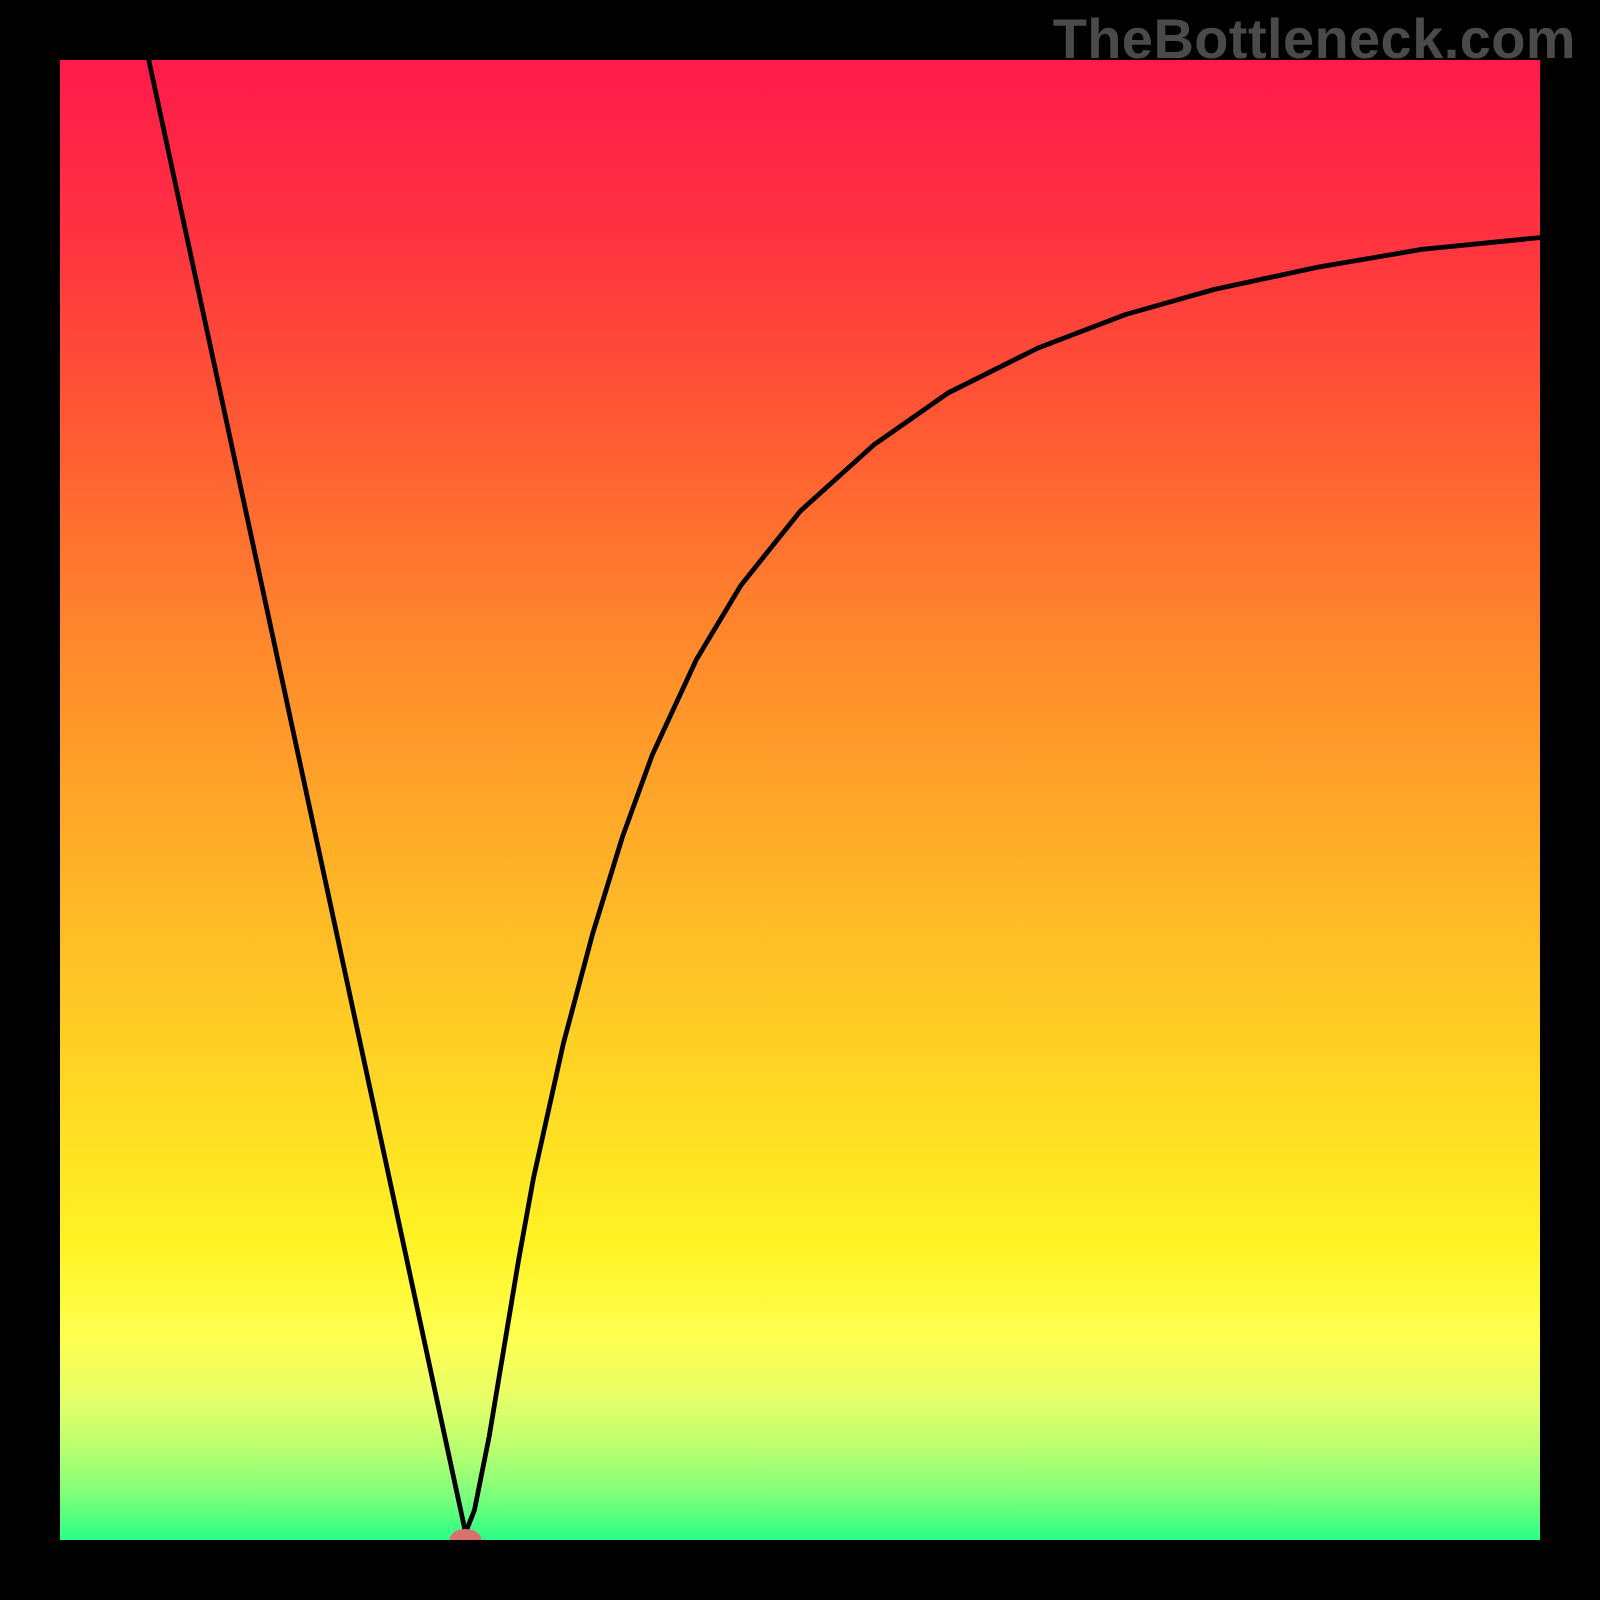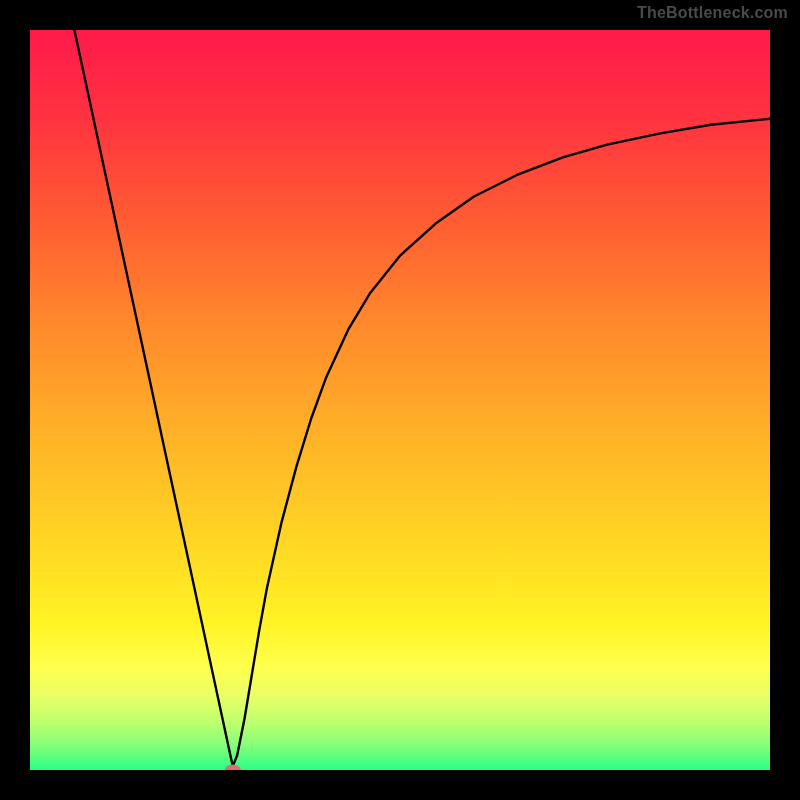--- a/index.html
+++ b/index.html
@@ -21,21 +21,21 @@
     left: 30px;
     top: 30px;
     width: 740px;
     height: 740px;
   }
   .watermark {
     position: absolute;
     top: 4px;
     right: 12px;
     color: #4a4a4a;
-    font-size: 16px;
+    font-size: 28px;
     font-weight: 600;
     letter-spacing: 0.2px;
     user-select: none;
   }
 </style>
 </head>
 <body>
 
 <div class="frame">
 

